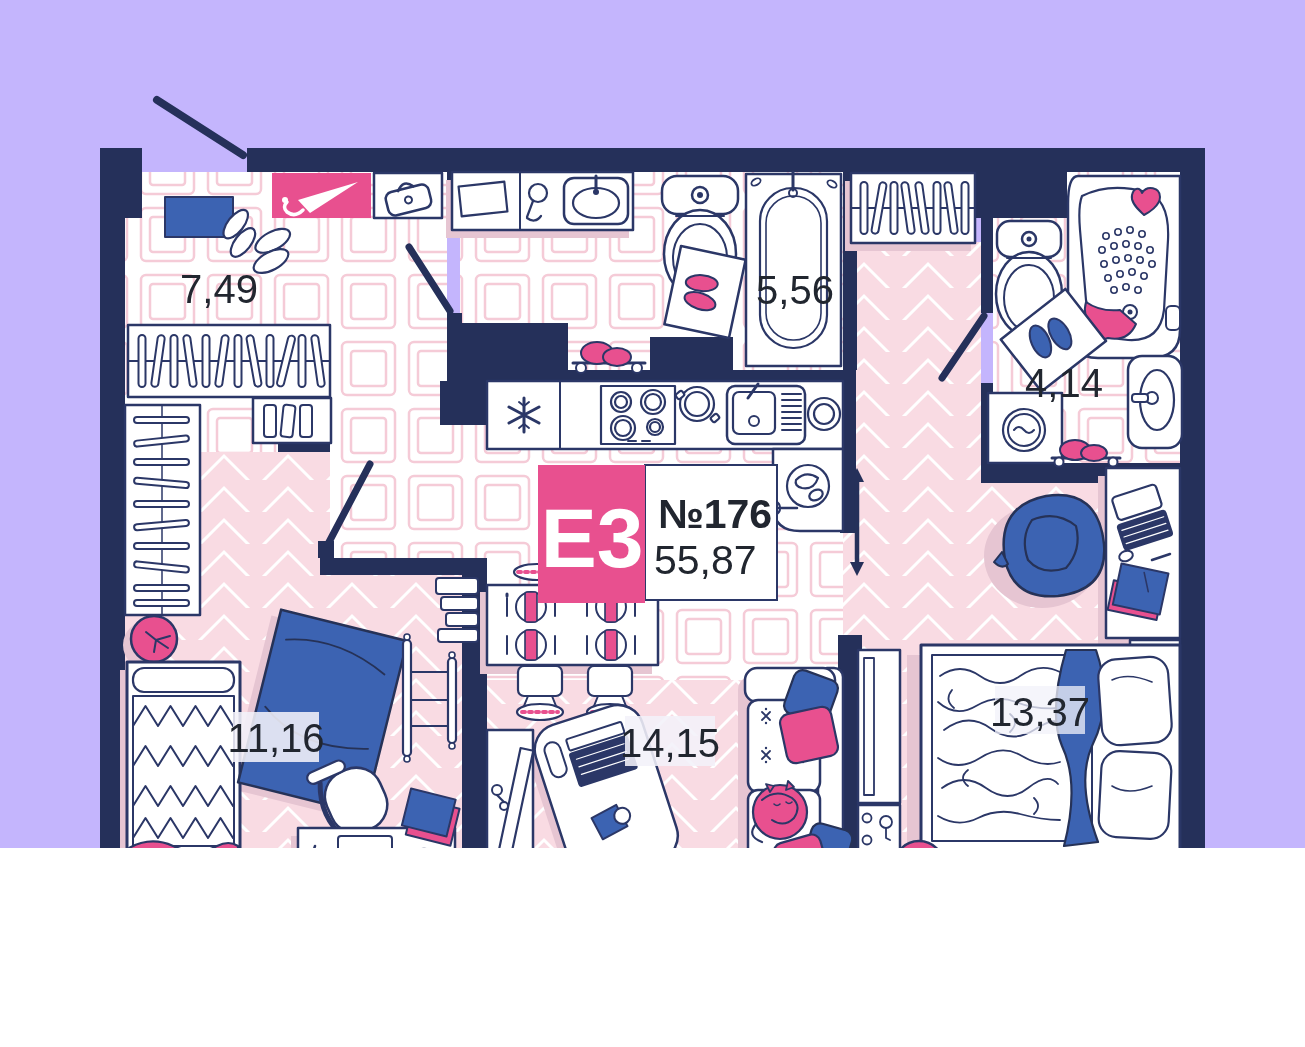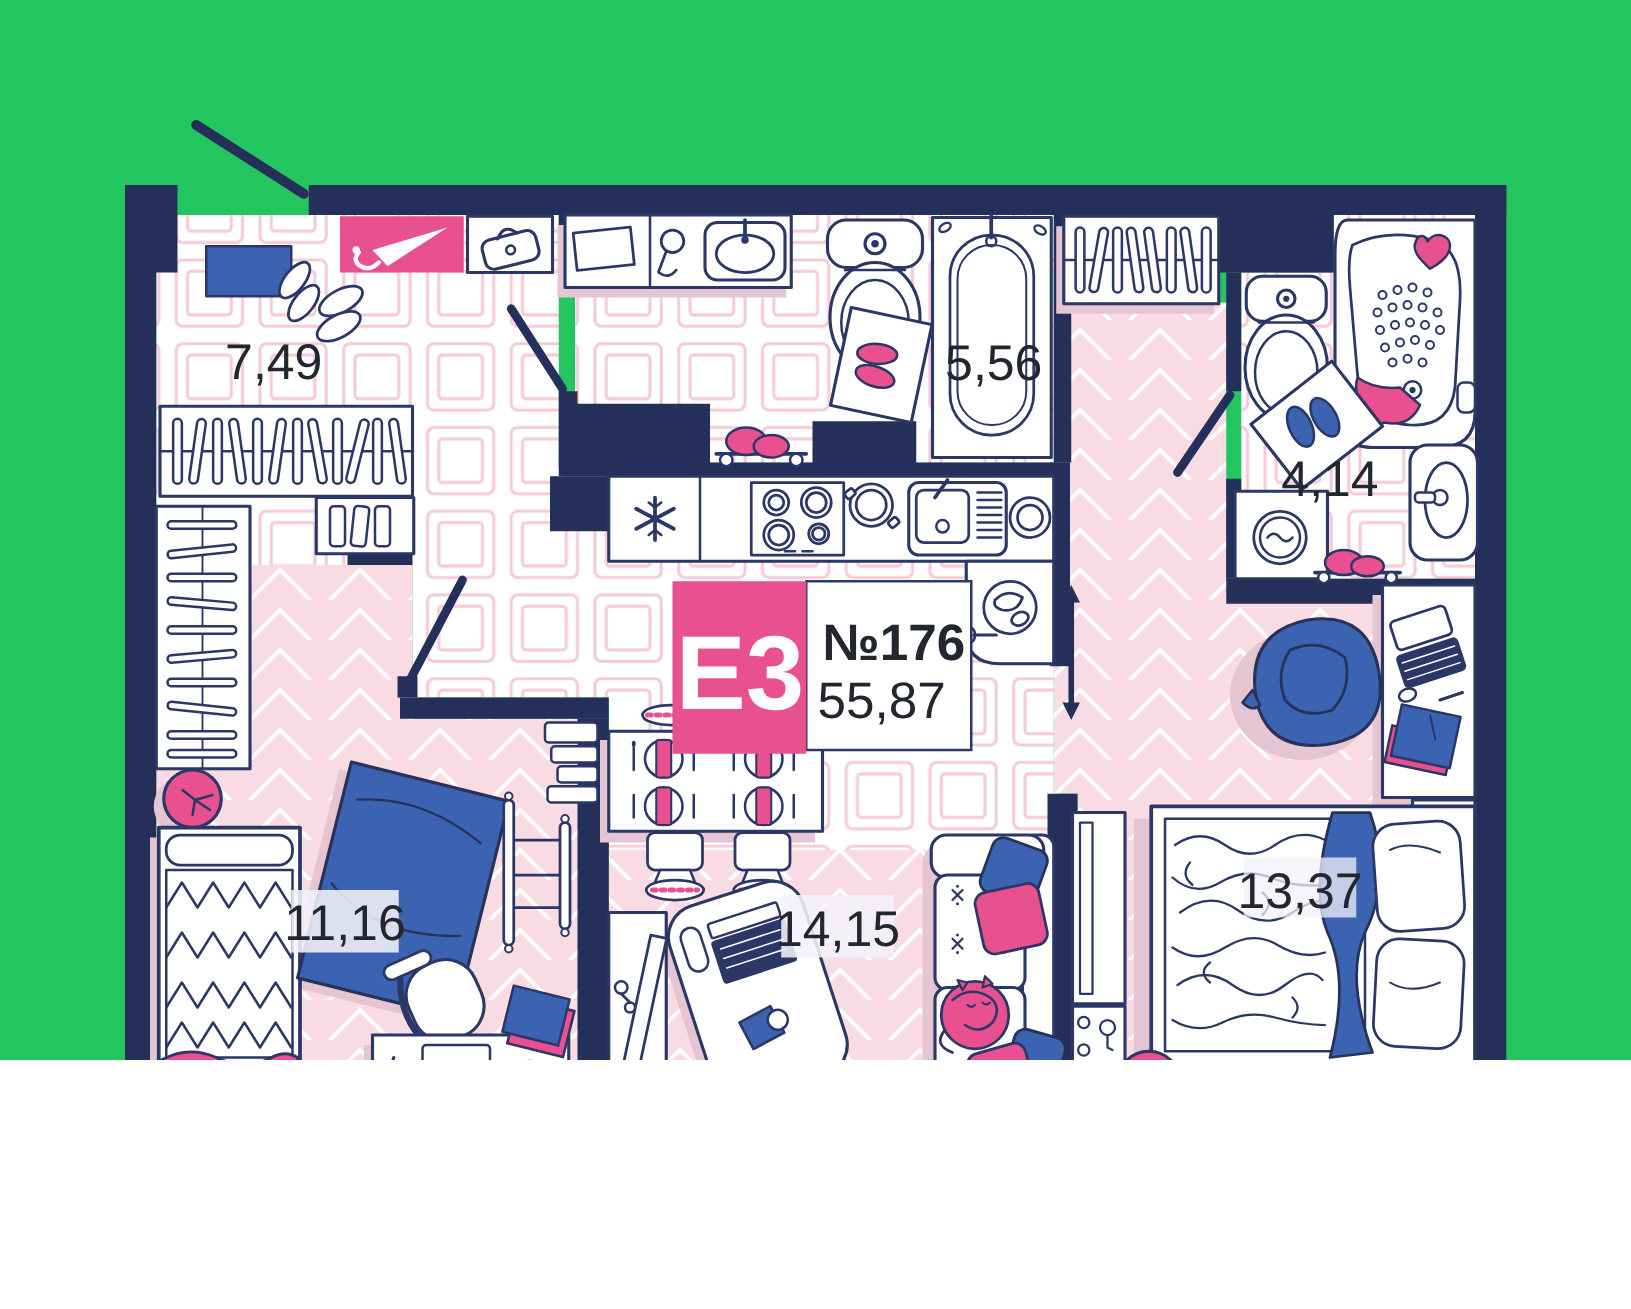--- a/index.html
+++ b/index.html
@@ -1,16 +1,16 @@
 <!DOCTYPE html>
 <html><head>
 <meta charset="utf-8">
 <style>
   html,body{margin:0;padding:0;background:#ffffff;}
-  .stage{width:1305px;height:848px;background:#22c55e;position:relative;font-family:"Liberation Sans",sans-serif;}
+  .stage{width:1305px;height:848px;background:#c4b5fd;position:relative;font-family:"Liberation Sans",sans-serif;}
   svg{display:block;}
   text{font-family:"Liberation Sans",sans-serif;}
   .area-label{font-size:40px;fill:#21262f;}
   .unit-code{font-size:84px;font-weight:bold;fill:#ffffff;}
   .unit-number{font-size:41px;font-weight:bold;fill:#21262f;}
   .unit-area{font-size:41px;fill:#21262f;}
 </style>
 </head>
 <body>
 

